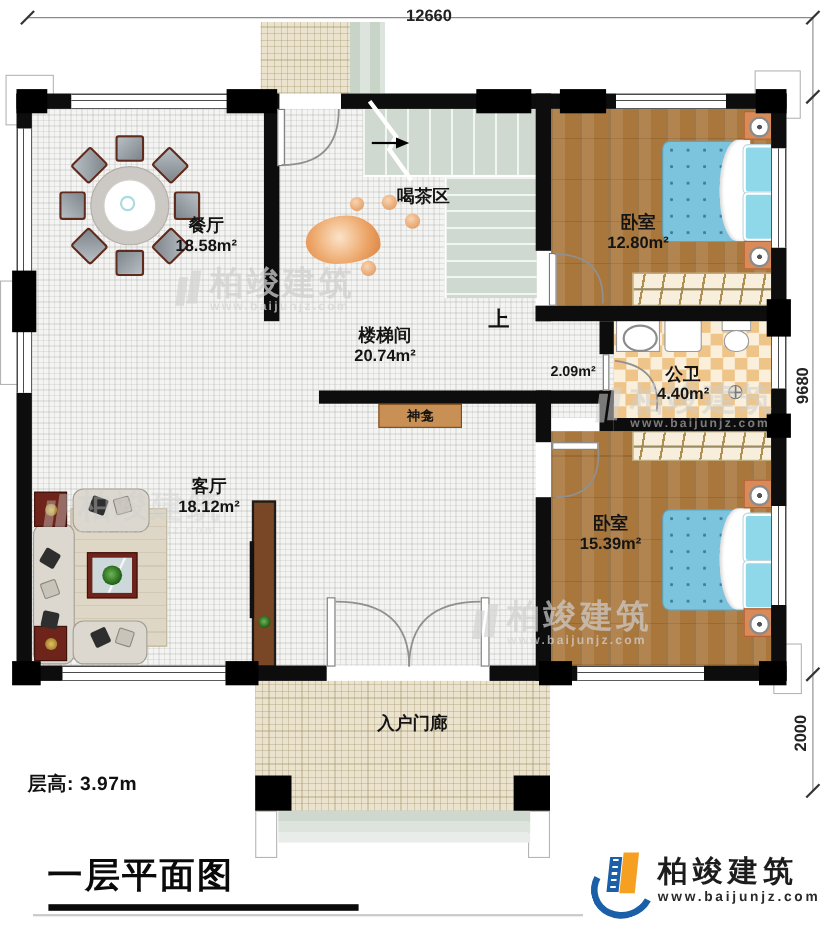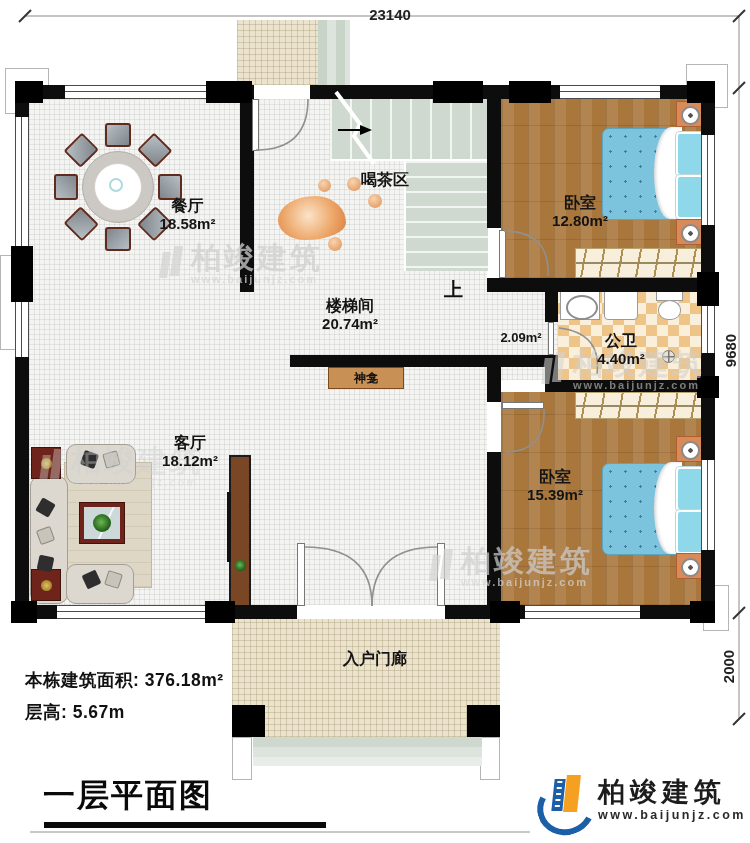--- a/index.html
+++ b/index.html
@@ -257,21 +257,21 @@
   <div class="abs side-table" style="left:31px;top:447px;width:30px;height:32px;"></div>
   <div class="abs side-table" style="left:31px;top:569px;width:30px;height:32px;"></div>
   <div class="abs coffee-table" style="left:79px;top:502px;width:46px;height:42px;">
     <div class="mirror"></div>
   </div>
   <div class="abs plant" style="left:93px;top:514px;width:18px;height:18px;"></div>
   <div class="abs tv-cabinet" style="left:229px;top:455px;width:22px;height:152px;"></div>
   <div class="abs tv-screen" style="left:227px;top:492px;width:4px;height:70px;"></div>
   <div class="abs plant" style="left:235px;top:560px;width:11px;height:11px;"></div>
 
-  <div class="abs shrine" style="left:328px;top:367px;width:76px;height:22px;">
+  <div class="abs shrine" style="left:344px;top:367px;width:76px;height:22px;">
     <span>神龛</span>
   </div>
 
   <div class="abs wardrobe" style="left:575px;top:248px;width:127px;height:30px;"></div>
   <div class="abs bed" style="left:602px;top:128px;width:100px;height:90px;">
     <div class="mattress"></div>
     <div class="fold"></div>
     <div class="pillow" style="left:74px;top:4px;"></div>
     <div class="pillow" style="left:74px;top:47px;"></div>
   </div>
@@ -324,21 +324,21 @@
     <span class="ar">18.12m²</span>
   </div>
   <div class="abs room-label" style="left:515px;top:468px;width:80px;">
     <span class="nm">卧室</span>
     <span class="ar">15.39m²</span>
   </div>
   <div class="abs room-label" style="left:325px;top:650px;width:100px;">
     <span class="nm">入户门廊</span>
   </div>
 
-  <div class="abs dim-label" style="left:355px;top:6px;width:70px;">23140</div>
+  <div class="abs dim-label" style="left:355px;top:6px;width:70px;">12660</div>
   <div class="abs dim-label rot" style="left:700px;top:342px;width:60px;">9680</div>
   <div class="abs dim-label rot" style="left:698px;top:658px;width:60px;">2000</div>
 
   <div class="wm abs" style="left:158px;top:242px;opacity:.75;">
     <div class="wm-icon"></div>
     <div class="col">
       <span class="t1">柏竣建筑</span>
       <span class="t2">www.baijunjz.com</span>
     </div>
   </div>
@@ -357,22 +357,21 @@
     </div>
   </div>
   <div class="wm abs" style="left:540px;top:348px;opacity:.55;">
     <div class="wm-icon"></div>
     <div class="col">
       <span class="t1">柏竣建筑</span>
       <span class="t2">www.baijunjz.com</span>
     </div>
   </div>
 
-  <div class="abs note" style="left:25px;top:668px;">本栋建筑面积: 376.18m²</div>
-  <div class="abs note" style="left:25px;top:700px;">层高: 5.67m</div>
+  <div class="abs note" style="left:25px;top:700px;">层高: 3.97m</div>
 
   <div class="abs tb-title" style="left:43px;top:774px;">一层平面图</div>
   <div class="abs tb-line-thick" style="left:44px;top:822px;width:282px;height:6px;"></div>
   <div class="abs tb-line-thin" style="left:30px;top:831px;width:500px;height:2px;"></div>
 
   <div class="logo abs" style="left:538px;top:772px;">
     <div class="logo-icon">
       <div class="logo-swoosh"></div>
       <div class="logo-bldg-blue"></div>
       <div class="logo-bldg-orange"></div>

